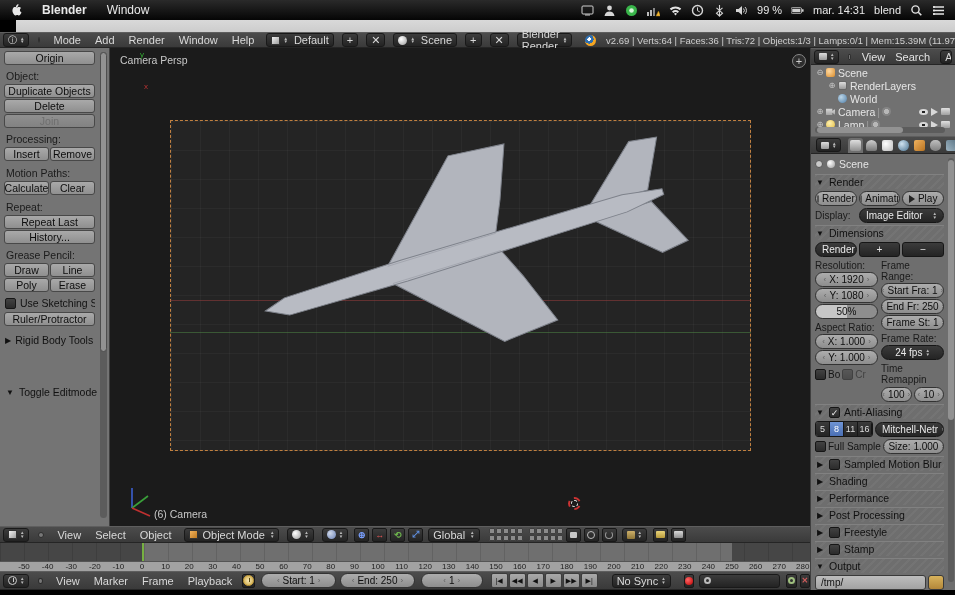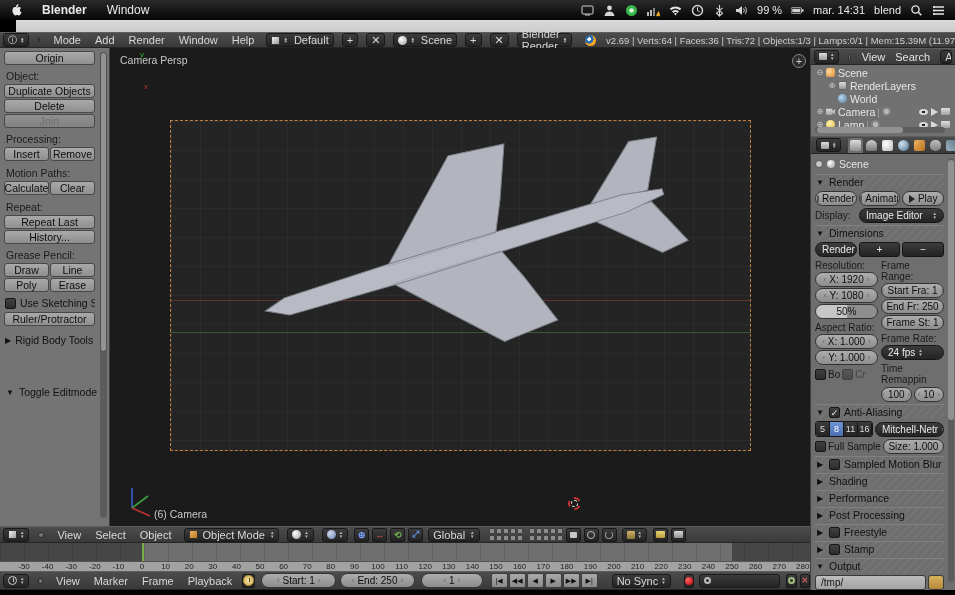--- a/index.html
+++ b/index.html
@@ -554,21 +554,21 @@
               <span class="na">‹</span>
               <span>End Fr: 250</span>
               <span class="na">›</span>
             </span>
           <span class="pill">
               <span class="na">‹</span>
               <span>Frame St: 1</span>
               <span class="na">›</span>
             </span>
           <div class="plabel">Frame Rate:</div>
-          <span class="pill dark" style="justify-content:flex-start">
+          <span class="pill dark" style="justify-content:center">
               <span>24 fps</span>
               <span class="ud">
                 <span>▲</span>
                 <span>▼</span>
               </span>
             </span>
           <div class="plabel">Time Remappin</div>
           <div class="prow" style="margin-top:1px">
             <span class="pill">
                 <span class="na">‹</span>

